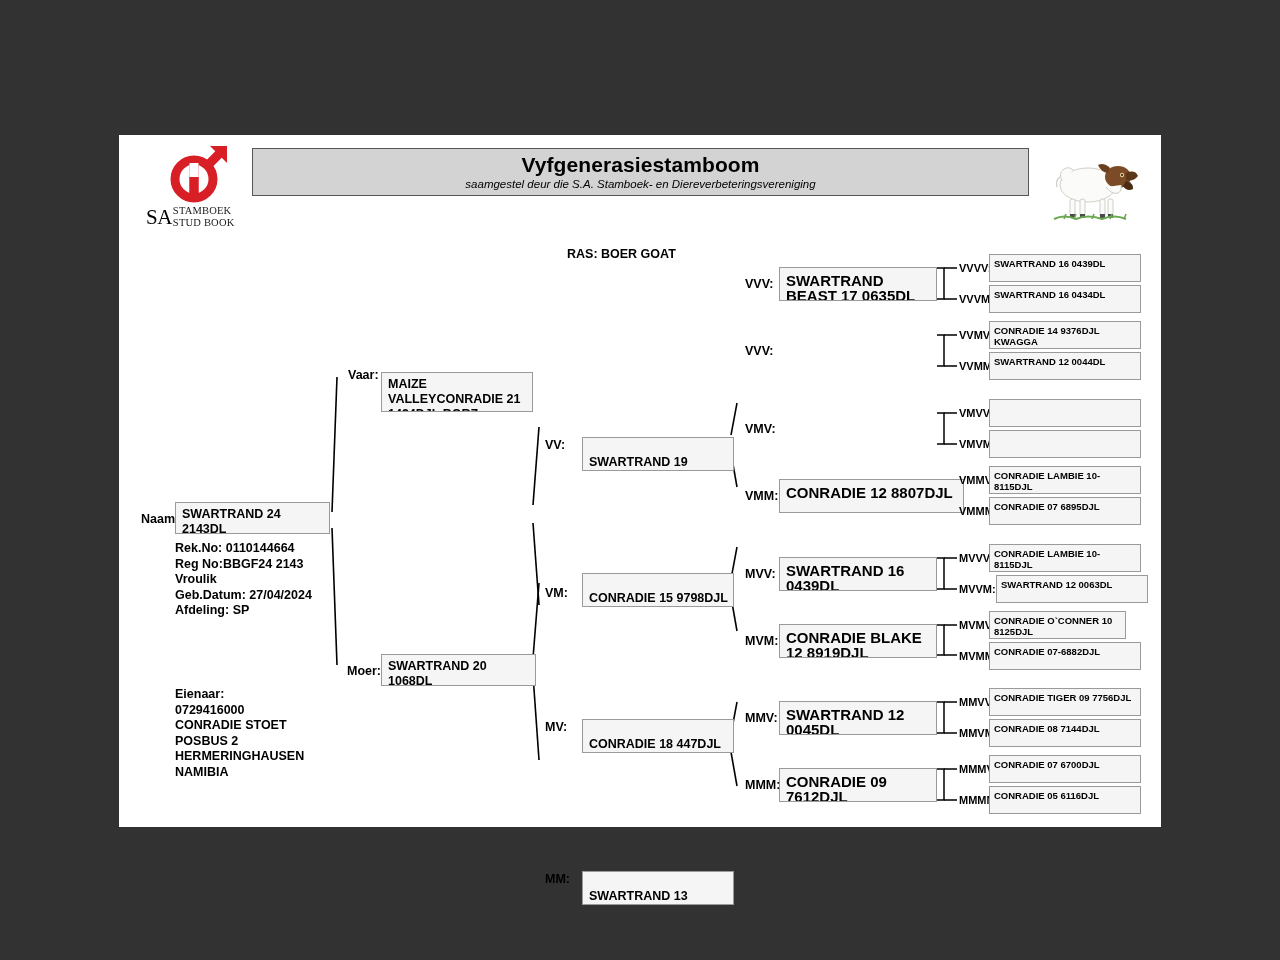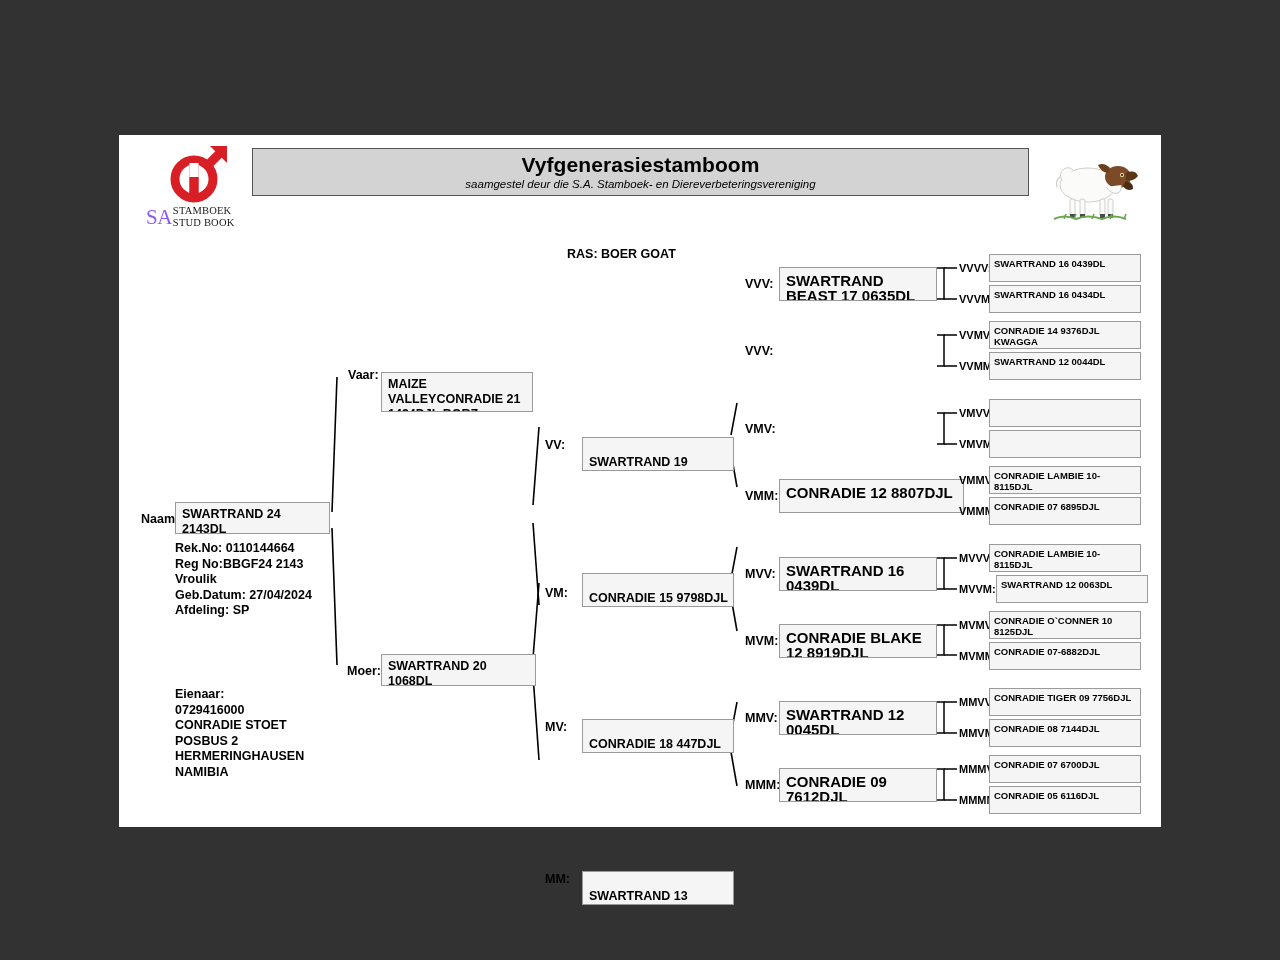--- a/index.html
+++ b/index.html
@@ -46,21 +46,21 @@
     top: 62px;
     width: 120px;
     height: 30px;
     display: flex;
     align-items: flex-start;
   }
   .logo-sa {
     font-family: "Liberation Serif", serif;
     font-size: 21px;
     letter-spacing: -0.5px;
-    color: #8b5cf6;
+    color: #000000;
     line-height: 1;
     padding-top: 2px;
   }
   .logo-sb {
     font-family: "Liberation Serif", serif;
     font-size: 10.5px;
     color: #1a1a1a;
     line-height: 11.5px;
     letter-spacing: 0.2px;
     margin-left: 1px;
@@ -398,21 +398,21 @@
   <div class="node g4" style="left:870px;top:409px;width:152px;height:28px;">
     <span class="node-txt">CONRADIE LAMBIE 10-8115DJL</span>
   </div>
 
   <div class="lbl-sm" style="left:840px;top:448px;">MVVM:</div>
   <div class="node g4" style="left:870px;top:440px;width:152px;height:28px;margin-left:7px;">
     <span class="node-txt">SWARTRAND 12 0063DL</span>
   </div>
 
   <div class="lbl-sm" style="left:840px;top:484px;">MVMV:</div>
-  <div class="node g4" style="left:870px;top:476px;width:152px;height:28px;">
+  <div class="node g4" style="left:870px;top:476px;width:137px;height:28px;">
     <span class="node-txt">CONRADIE O`CONNER 10 8125DJL</span>
   </div>
 
   <div class="lbl-sm" style="left:840px;top:515px;">MVMM:</div>
   <div class="node g4" style="left:870px;top:507px;width:152px;height:28px;">
     <span class="node-txt">CONRADIE 07-6882DJL</span>
   </div>
 
   <div class="lbl-sm" style="left:840px;top:561px;">MMVV:</div>
   <div class="node g4" style="left:870px;top:553px;width:152px;height:28px;">

